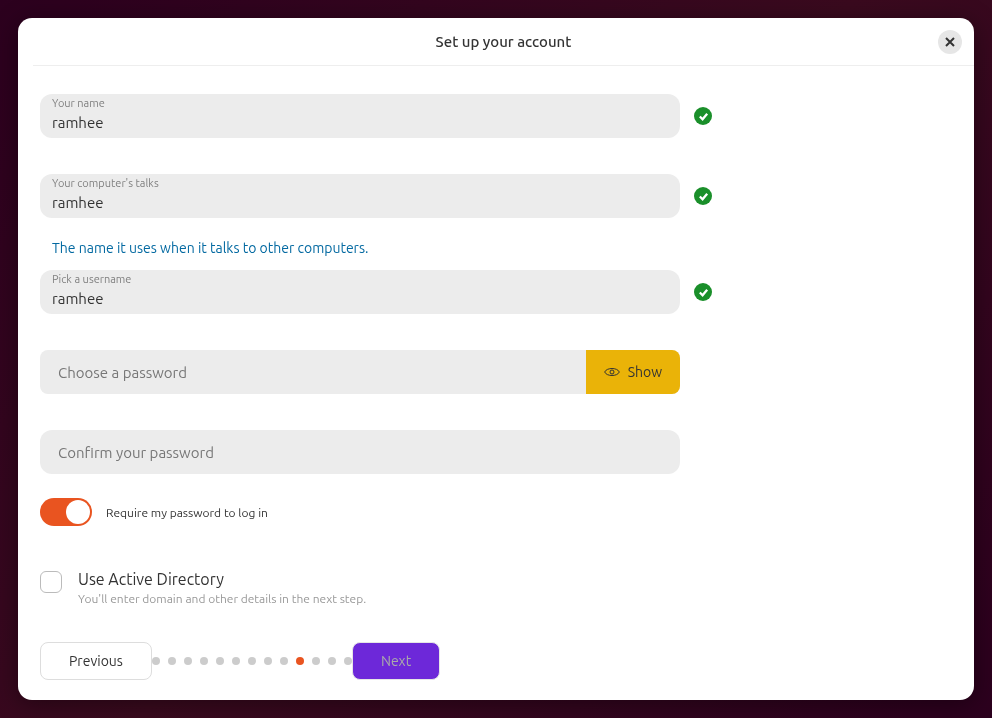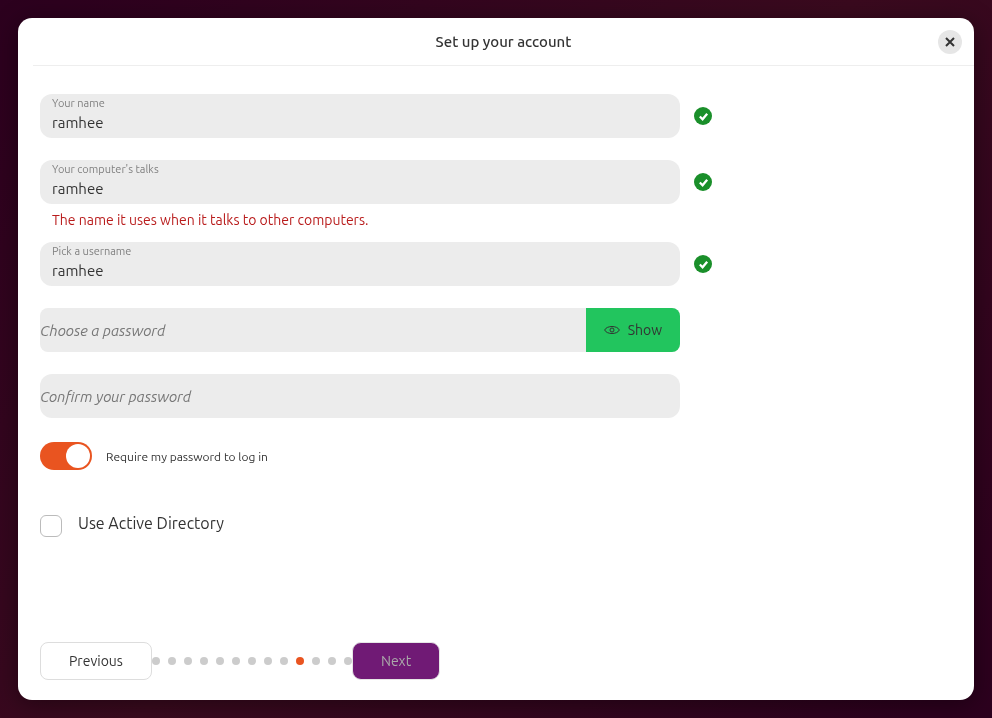--- a/index.html
+++ b/index.html
@@ -63,21 +63,21 @@
     }
     .content {
       flex: 1;
       padding: 28px 22px 0 22px;
       overflow: auto;
     }
     .field-row {
       display: flex;
       align-items: center;
       gap: 14px;
-      margin-bottom: 8px;
+      margin-bottom: 22px;
     }
     .field-wrap {
       flex: 0 0 640px;
       position: relative;
     }
     .field-label {
       position: absolute;
       top: 3px;
       left: 12px;
       font-size: 11px;
@@ -88,22 +88,21 @@
       background: #ececec;
       border: none;
       border-radius: 12px;
       padding: 18px 12px 6px 12px;
       font-size: 15px;
       color: #333;
       font-family: inherit;
       height: 44px;
     }
     .text-input.no-label {
-      padding: 12px 0;
-      font-style: italic;
+      padding: 12px 18px;
     }
     .text-input::placeholder {
       color: #777;
     }
     .check-badge {
       width: 18px;
       height: 18px;
       border-radius: 50%;
       background: #1a8f2a;
       display: flex;
@@ -113,38 +112,38 @@
     }
     .check-badge svg {
       width: 11px;
       height: 11px;
       stroke: #fff;
       stroke-width: 2.5;
       fill: none;
     }
     .hint {
       font-size: 14px;
-      color: #b91c1c;
+      color: #0369a1;
       margin: 0 0 14px 12px;
     }
     .password-row {
       flex: 0 0 640px;
       display: flex;
       background: #ececec;
       border-radius: 8px;
       overflow: hidden;
       height: 44px;
     }
     .password-row .text-input {
       border-radius: 0;
       background: transparent;
       flex: 1;
     }
     .show-btn {
-      background: #22c55e;
+      background: #eab308;
       border: none;
       padding: 0 18px;
       display: flex;
       align-items: center;
       gap: 8px;
       font-size: 14px;
       color: #333;
       cursor: pointer;
       font-family: inherit;
     }
@@ -225,25 +224,24 @@
       background: #fff;
       border: 1px solid #ddd;
       border-radius: 8px;
       padding: 10px 28px;
       font-size: 14px;
       color: #333;
       cursor: pointer;
       font-family: inherit;
     }
     .nav-btn.disabled {
-      background: #701a75;
+      background: #6d28d9;
       color: #aaa;
       border-color: #e6e6e6;
       cursor: default;
-      border-radius: 9px;
     }
     .dots {
       display: flex;
       gap: 8px;
     }
     .dot {
       width: 8px;
       height: 8px;
       border-radius: 50%;
       background: #ccc;
@@ -334,20 +332,21 @@
       <div class="toggle">
         <div class="toggle-knob"></div>
       </div>
       <div class="toggle-label">Require my password to log in</div>
     </div>
 
     <div class="checkbox-row">
       <div class="checkbox"></div>
       <div class="checkbox-labels">
         <div class="checkbox-title">Use Active Directory</div>
+        <div class="checkbox-hint">You'll enter domain and other details in the next step.</div>
       </div>
     </div>
 
   </div>
 
   <div class="footer">
     <button class="nav-btn">Previous</button>
     <div class="dots">
         <div class="dot"></div>
         <div class="dot"></div>

